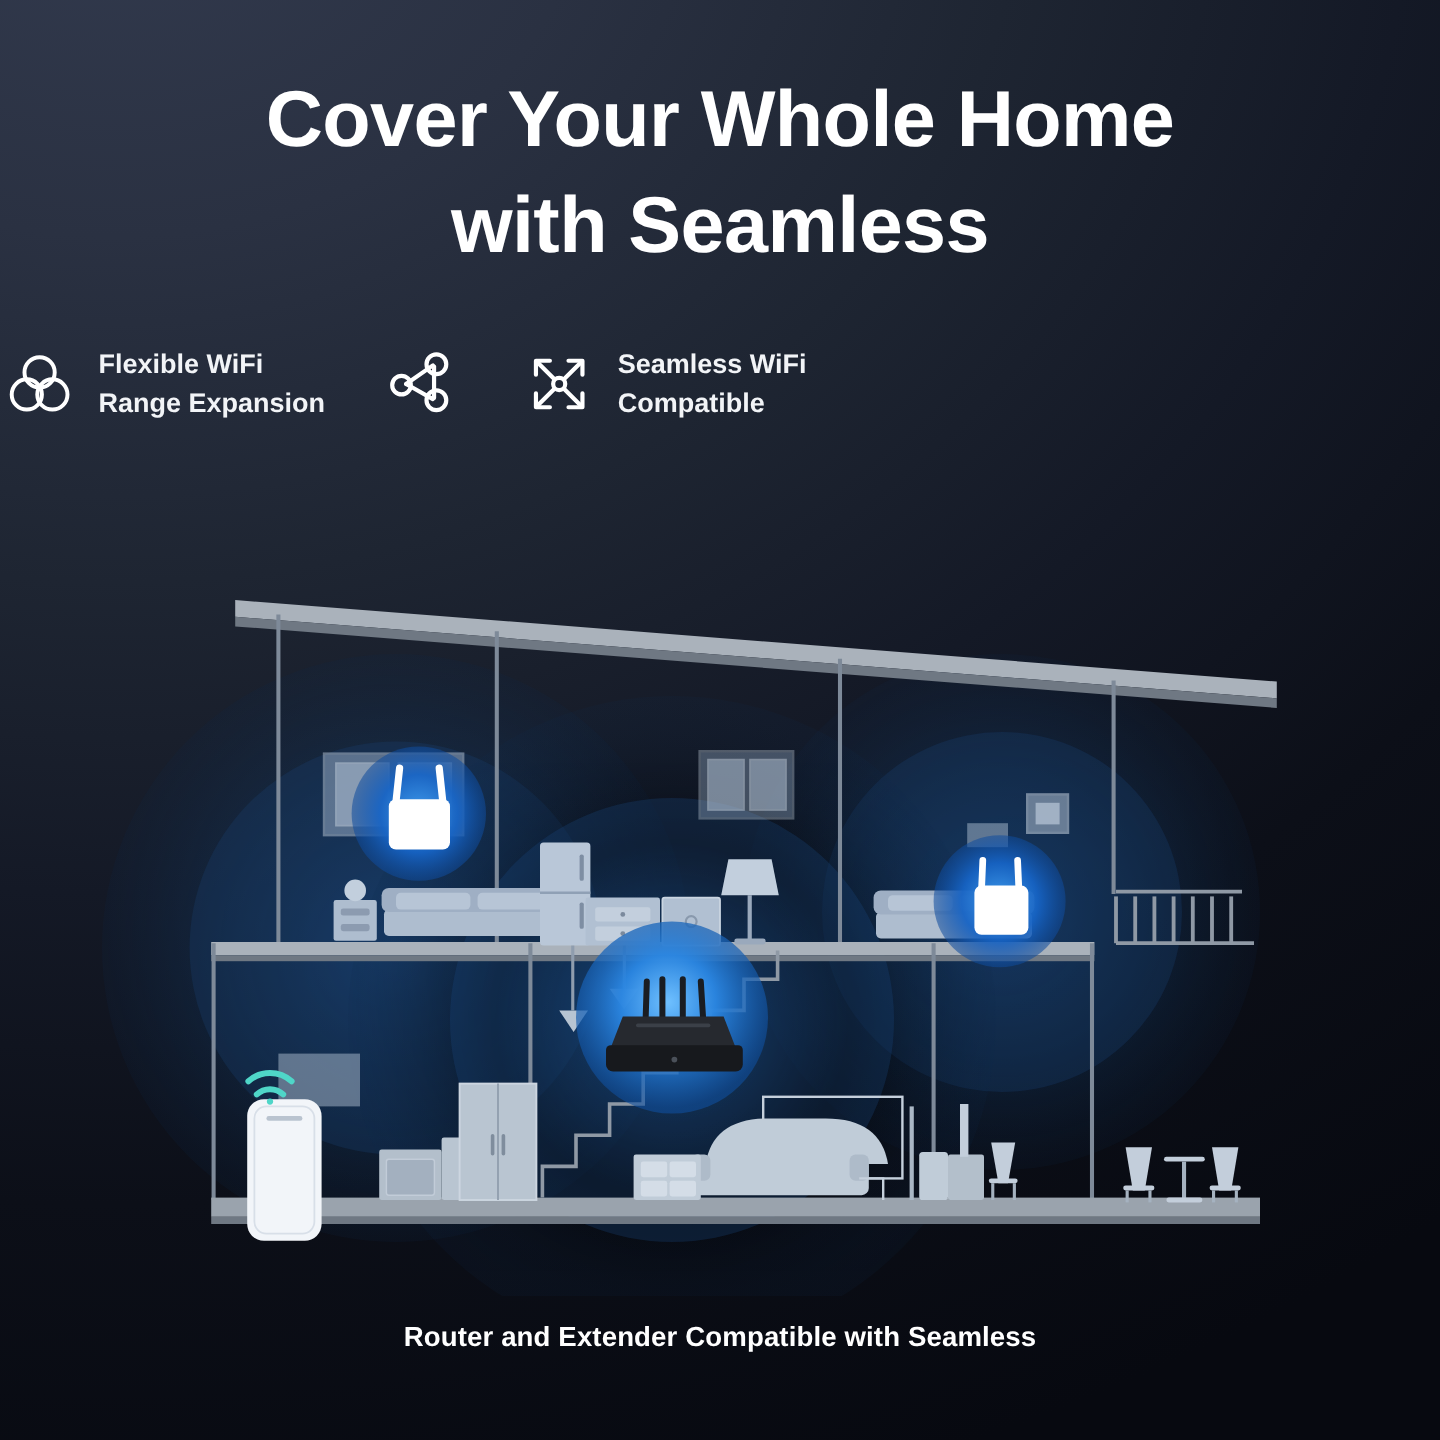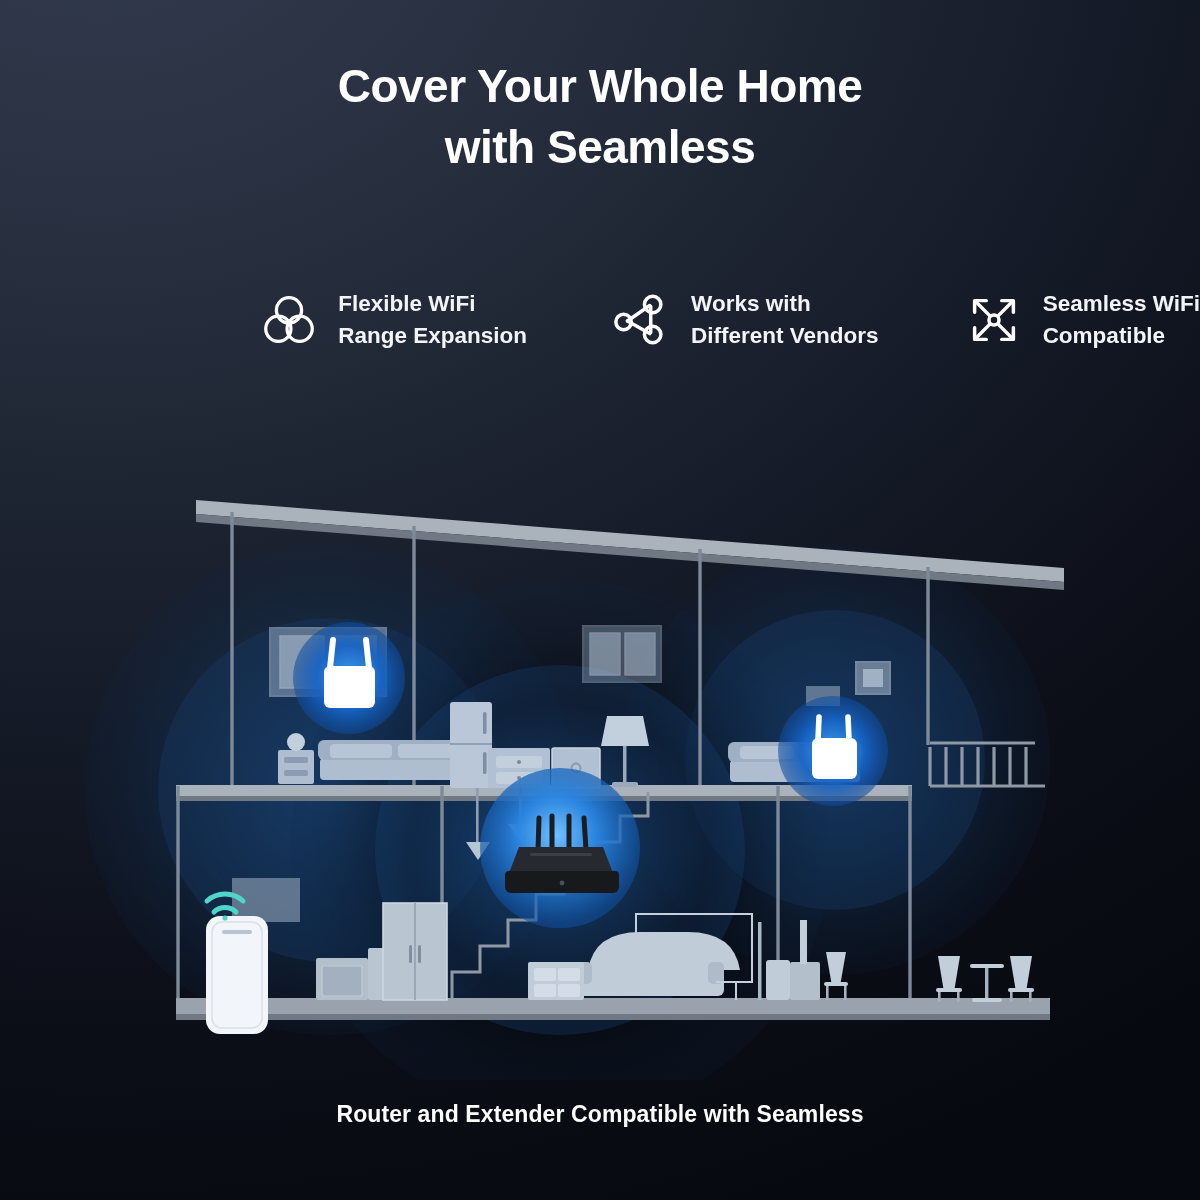--- a/index.html
+++ b/index.html
@@ -16,36 +16,36 @@
       radial-gradient(ellipse 150% 120% at 8% -10%, #333b4f 0%, #2a3142 22%, #1e2532 42%, #141926 60%, #0c0f18 78%, #070910 100%);
     overflow: hidden;
   }
 
   
   .hero-title {
     position: absolute;
     top: 56px; left: 0; width: 1200px;
     text-align: center;
     color: #ffffff;
-    font-size: 46px;
+    font-size: 66px;
     font-weight: 700;
     line-height: 1.33;
     letter-spacing: -0.5px;
   }
   .hero-title .line { display: block; }
 
   
   .features {
     position: absolute;
     top: 288px; left: 0; width: 1200px;
     display: flex;
-    justify-content: flex-end;
+    justify-content: flex-start;
     align-items: flex-start;
-    gap: 84px;
-    padding-left: 16px;
+    gap: 51px;
+    padding-left: 2px;
   }
   .feature {
     display: flex;
     align-items: center;
     gap: 18px;
   }
   .feature-icon {
     width: 62px; height: 62px;
     flex: 0 0 62px;
     display: block;
@@ -106,22 +106,20 @@
       <span class="feature-icon">
         <svg viewBox="0 0 64 64" fill="none" stroke="#ffffff" stroke-width="3.6" stroke-linecap="round">
           <line x1="17" y1="33" x2="40" y2="17"></line>
           <line x1="17" y1="33" x2="40" y2="46"></line>
           <line x1="41" y1="18" x2="41" y2="45"></line>
           <circle cx="13" cy="34" r="8"></circle>
           <circle cx="43" cy="16" r="8.5"></circle>
           <circle cx="43" cy="47" r="8.5"></circle>
         </svg>
       </span>
-      <span class="feature-text">Works with
-Different Vendors</span>
     </div>
 
     <div class="feature">
       <span class="feature-icon">
         <svg viewBox="0 0 64 64" fill="none" stroke="#ffffff" stroke-width="3.6" stroke-linecap="round" stroke-linejoin="round">
           <circle cx="32" cy="32" r="5.2"></circle>
           <line x1="27.5" y1="27.5" x2="13" y2="13"></line>
           <polyline points="24,12 12,12 12,24"></polyline>
           <line x1="36.5" y1="27.5" x2="51" y2="13"></line>
           <polyline points="40,12 52,12 52,24"></polyline>

